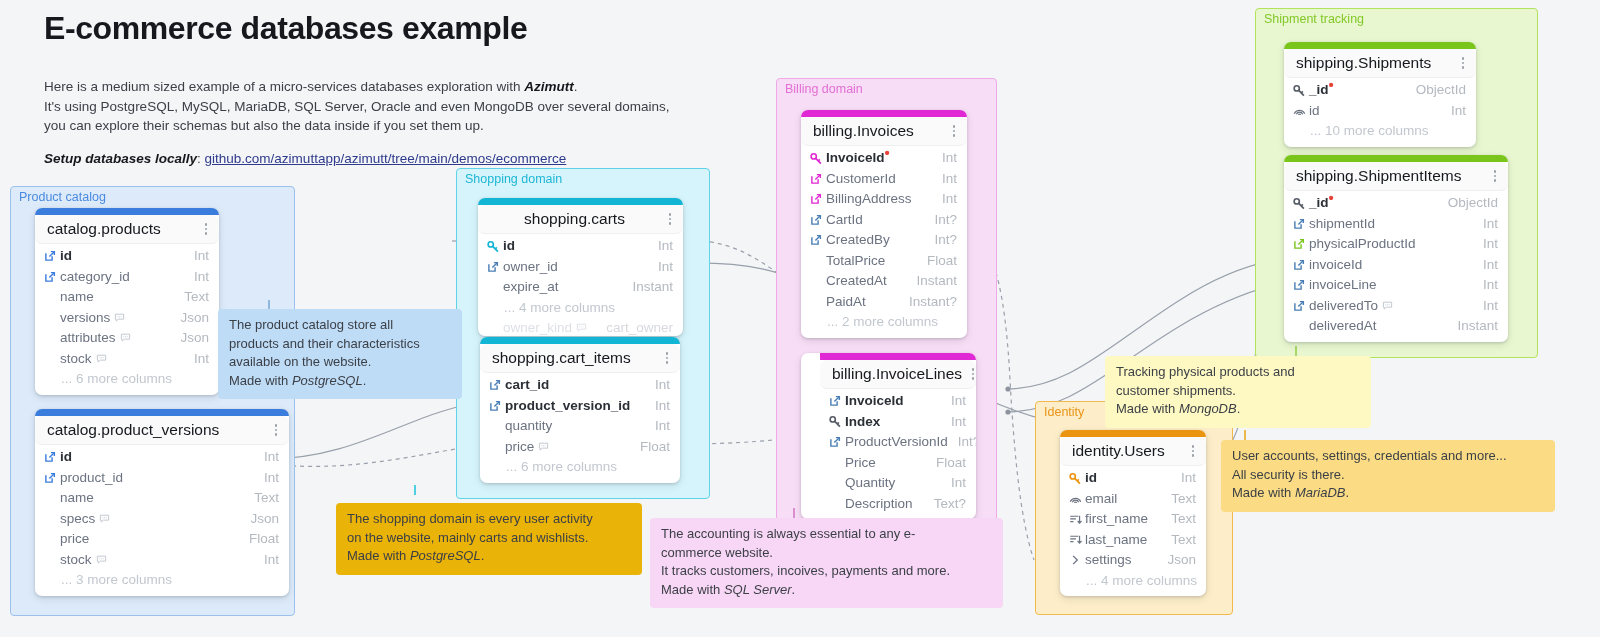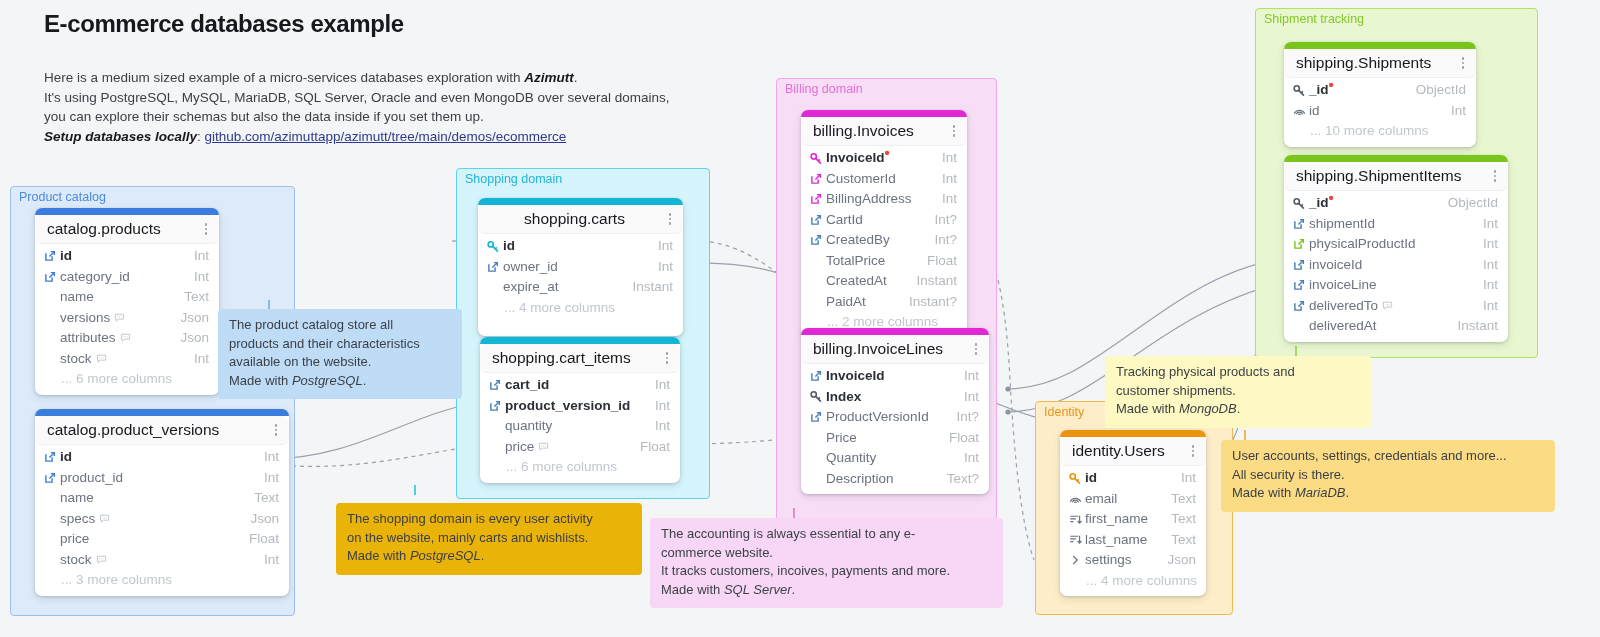--- a/index.html
+++ b/index.html
@@ -10,21 +10,21 @@
     overflow:hidden;
     position:relative;
     color:#1f2937;
   }
   .canvas{position:absolute;inset:0;}
   svg.links{position:absolute;left:0;top:0;width:1600px;height:637px;pointer-events:none;z-index:1;}
 
   
   .hdr{position:absolute;left:44px;top:10px;width:700px;z-index:6;}
   .hdr h1{
-    font-size:24px;font-weight:bold;letter-spacing:-0.4px;margin:0 0 30px 0;
+    font-size:32px;font-weight:bold;letter-spacing:-0.4px;margin:0 0 30px 0;
     color:#16181d;
   }
   .hdr p{margin:0;font-size:13.5px;line-height:19.5px;color:#3b3f46;}
   .hdr .b{font-weight:bold;color:#16181d;font-style:italic;}
   .hdr .lnk{color:#2e3a8c;text-decoration:underline;}
 
   
   .domain{position:absolute;border:1.5px solid;border-radius:4px;z-index:2;}
   .domain > .dlabel{
     position:absolute;left:8px;top:3px;font-size:12.5px;line-height:15px;
@@ -149,21 +149,21 @@
     </g>
   </svg>
 
   <div class="hdr">
     <h1>E-commerce databases example</h1>
     <p>
       <span>Here is a medium sized example of a micro-services databases exploration with </span><span class="b">Azimutt</span><span>.</span><br>
       <span>It's using PostgreSQL, MySQL, MariaDB, SQL Server, Oracle and even MongoDB over several domains,</span><br>
       <span>you can explore their schemas but also the data inside if you set them up.</span>
     </p>
-    <p style="">
+    <p style="margin-top:13px">
       <span class="b">Setup databases locally</span><span>: </span><a class="lnk" href="#">github.com/azimuttapp/azimutt/tree/main/demos/ecommerce</a>
     </p>
   </div>
 
   <div class="domain" style="left: 10px; top: 186px; width: 283px; height: 428px; border-color: rgb(156, 193, 238); background: rgb(220, 234, 249);">
       <div class="dlabel" style="color: rgb(74, 138, 224);">Product catalog</div>
     </div>
   <div class="domain" style="left: 456px; top: 168px; width: 252px; height: 329px; border-color: rgb(95, 211, 232); background: rgb(214, 244, 251);">
       <div class="dlabel" style="color: rgb(30, 182, 214);">Shopping domain</div>
     </div>
@@ -398,20 +398,30 @@
         <div class="row">
           <span class="ic">
             <span style="display:inline-block;width:13px"></span>
           </span>
           <span class="nm">expire_at</span>
           <span class="ty">Instant</span>
         </div>
         <div class="row more">
           <span class="nm">... 4 more columns</span>
         </div>
+        <div class="row more faded" style="padding-left:9px">
+          <span class="ic"></span>
+          <span class="nm" style="padding-left:1px">owner_kind<span class="cmt"><svg width="11" height="11" viewBox="0 0 16 16">
+                <path d="M2 3.2h12v7.2H6.4L3.2 13.2v-2.8H2z" fill="none" stroke="#c2c7cf" stroke-width="1.4"></path>
+                <circle cx="5.6" cy="6.8" r="0.75" fill="#c2c7cf"></circle>
+                <circle cx="8" cy="6.8" r="0.75" fill="#c2c7cf"></circle>
+                <circle cx="10.4" cy="6.8" r="0.75" fill="#c2c7cf"></circle>
+              </svg></span></span>
+          <span class="ty">cart_owner</span>
+        </div>
       </div>
     </div>
   <div class="tbl" style="left: 480px; top: 337px; width: 200px; z-index: 5;">
       <div class="bar" style="background:#13b5d4"></div>
       <div class="tname">
         <span class="txt">shopping.cart_items</span>
         <span class="kebab">
           <i></i>
           <i></i>
           <i></i>
@@ -549,21 +559,21 @@
             <span style="display:inline-block;width:13px"></span>
           </span>
           <span class="nm">PaidAt</span>
           <span class="ty">Instant?</span>
         </div>
         <div class="row more">
           <span class="nm">... 2 more columns</span>
         </div>
       </div>
     </div>
-  <div class="tbl" style="left:801px;top:328px;width:188px;">
+  <div class="tbl" style="left:801px;top:353px;width:156px;padding-left:19px;">
       <div class="bar" style="background:#e028d4"></div>
       <div class="tname">
         <span class="txt">billing.InvoiceLines</span>
         <span class="kebab">
           <i></i>
           <i></i>
           <i></i>
         </span>
       </div>
       <div class="rows">

